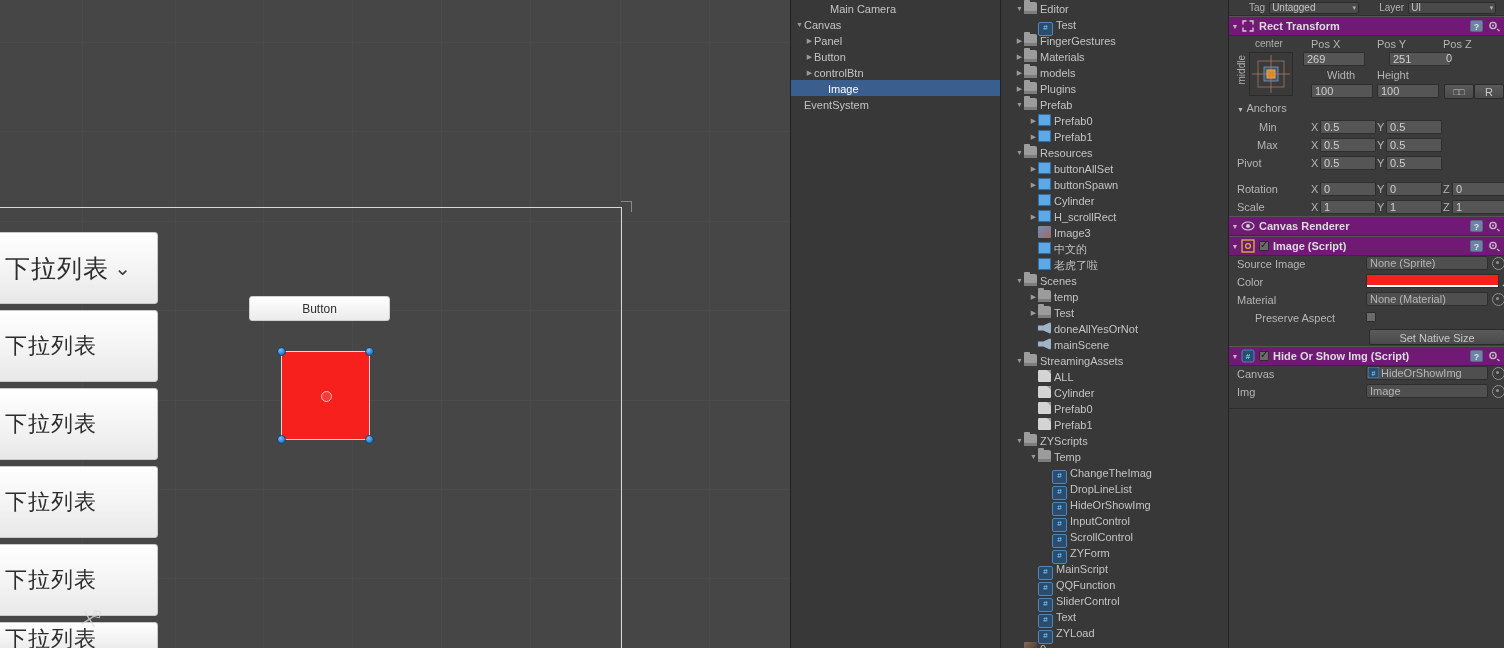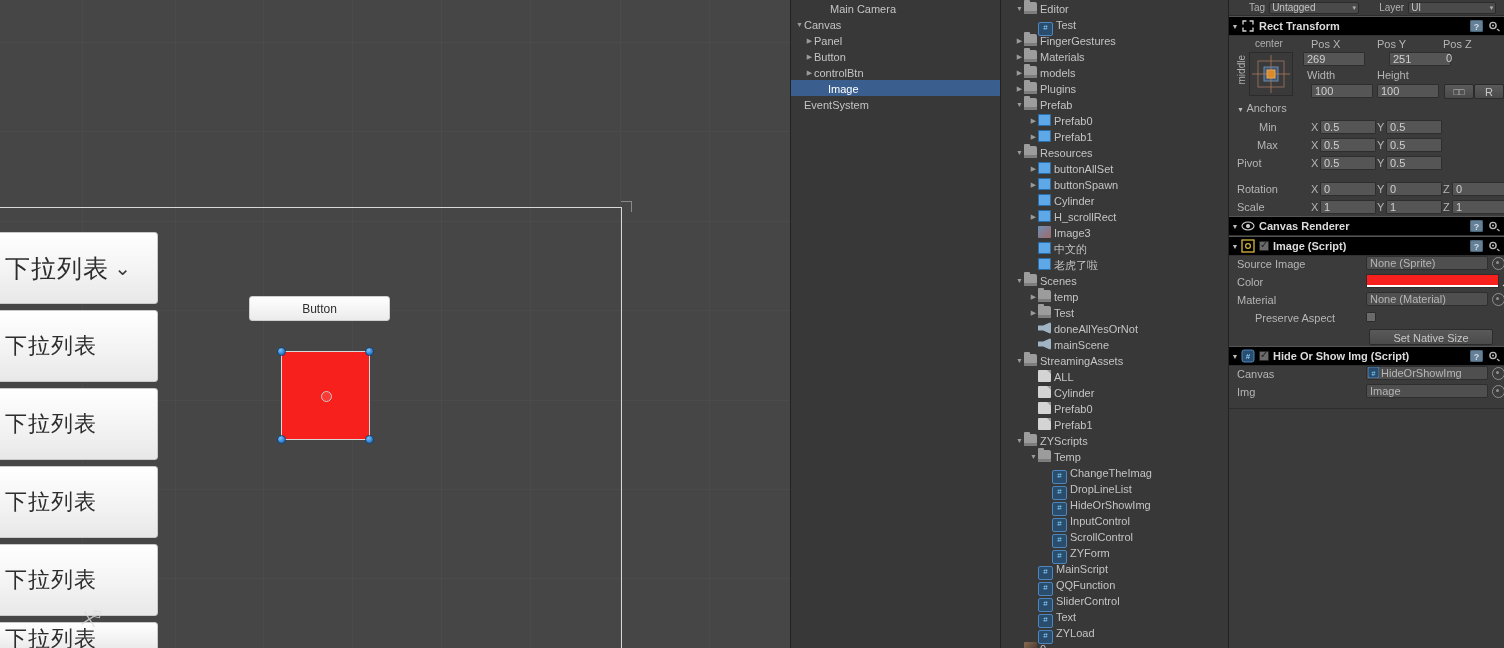--- a/index.html
+++ b/index.html
@@ -89,21 +89,21 @@
   
   .ins-toprow{position:relative;height:15px;background:#3b3b3b;
      border-bottom:1px solid #2e2e2e;display:flex;align-items:center;
      font-size:10px;color:#b4b4b4;}
   .ins-toprow .t{margin-left:20px;margin-right:4px;}
   .mini-drop{height:12px;background:#4a4a4a;border:1px solid #2b2b2b;
      border-radius:2px;display:flex;align-items:center;padding:0 2px;
      font-size:10px;color:#c3c3c3;box-sizing:border-box;position:relative;}
   .mini-drop:after{content:"\25BE";position:absolute;right:2px;font-size:7px;color:#b0b0b0;}
 
-  .comp-head{position:relative;height:18px;background:#000000;
+  .comp-head{position:relative;height:18px;background:#701a75;
      border-top:1px solid #555;border-bottom:1px solid #303030;
      display:flex;align-items:center;font-weight:bold;font-size:11px;color:#dcdcdc;}
   .comp-head .fold{width:12px;text-align:center;font-size:7px;color:#bbb;}
   .comp-head .chead-ico{width:14px;height:14px;margin-right:4px;}
   .comp-head .title{flex:1;}
   .comp-head .help,.comp-head .gear{width:14px;height:13px;margin-right:3px;opacity:.9;}
 
   .ck{width:10px;height:10px;background:#6a6a6a;border:1px solid #2c2c2c;
      border-radius:1px;display:inline-block;vertical-align:-1px;margin-right:4px;
      position:relative;box-sizing:border-box;}
@@ -308,21 +308,21 @@
         </svg>
       </div>
 
       <span class="lab" style="position:absolute;left:82px;top:2px">Pos X</span>
       <span class="lab" style="position:absolute;left:148px;top:2px">Pos Y</span>
       <span class="lab" style="position:absolute;left:214px;top:2px">Pos Z</span>
       <span class="fld" style="position:absolute;left:74px;top:16px;width:62px">269</span>
       <span class="fld" style="position:absolute;left:160px;top:16px;width:62px">251</span>
       <span class="fld" style="position:absolute;left:214px;top:16px;width:60px;border:none;background:none">0</span>
 
-      <span class="lab" style="position:absolute;left:78px;top:33px">Width</span>
+      <span class="lab" style="position:absolute;left:98px;top:33px">Width</span>
       <span class="lab" style="position:absolute;left:148px;top:33px">Height</span>
       <span class="fld" style="position:absolute;left:82px;top:48px;width:62px">100</span>
       <span class="fld" style="position:absolute;left:148px;top:48px;width:62px">100</span>
       <span class="btnwide" style="position:absolute;left:215px;top:48px;width:30px;height:15px;font-size:9px">□□</span>
       <span class="btnwide" style="position:absolute;left:245px;top:48px;width:30px;height:15px">R</span>
 
       <span class="lab" style="position:absolute;left:8px;top:66px">
         <span style="font-size:7px;color:#bbb">▼</span>
         <span>Anchors</span>
       </span>
@@ -431,21 +431,21 @@
           </svg>
       </span>
 
       <span class="lab" style="position:absolute;left:8px;top:38px">Material</span>
       <span class="objfld" style="position:absolute;left:137px;top:36px;width:122px;display:inline-block">None (Material)</span>
       <span class="objdot" style="position:absolute;left:263px;top:37px"></span>
 
       <span class="lab" style="position:absolute;left:26px;top:56px">Preserve Aspect</span>
       <span class="ck" style="position:absolute;left:137px;top:56px"></span>
 
-      <span class="btnwide" style="position:absolute;left:140px;top:73px;width:124px;height:16px;line-height:16px">Set Native Size</span>
+      <span class="btnwide" style="position:absolute;left:140px;top:73px;width:136px;height:16px;line-height:16px">Set Native Size</span>
     </div>
 
     <div class="comp-head">
       <span class="fold">▼</span>
       <span class="chead-ico">
         <svg width="14" height="14" viewBox="0 0 14 14">
             <rect x="1" y="1" width="12" height="12" rx="2" fill="#2a4d6e" stroke="#4d86bd"></rect>
             <text x="7" y="10" font-size="8" fill="#7fd4ff" text-anchor="middle" font-family="Liberation Sans, sans-serif">#</text>
           </svg>
       </span>

